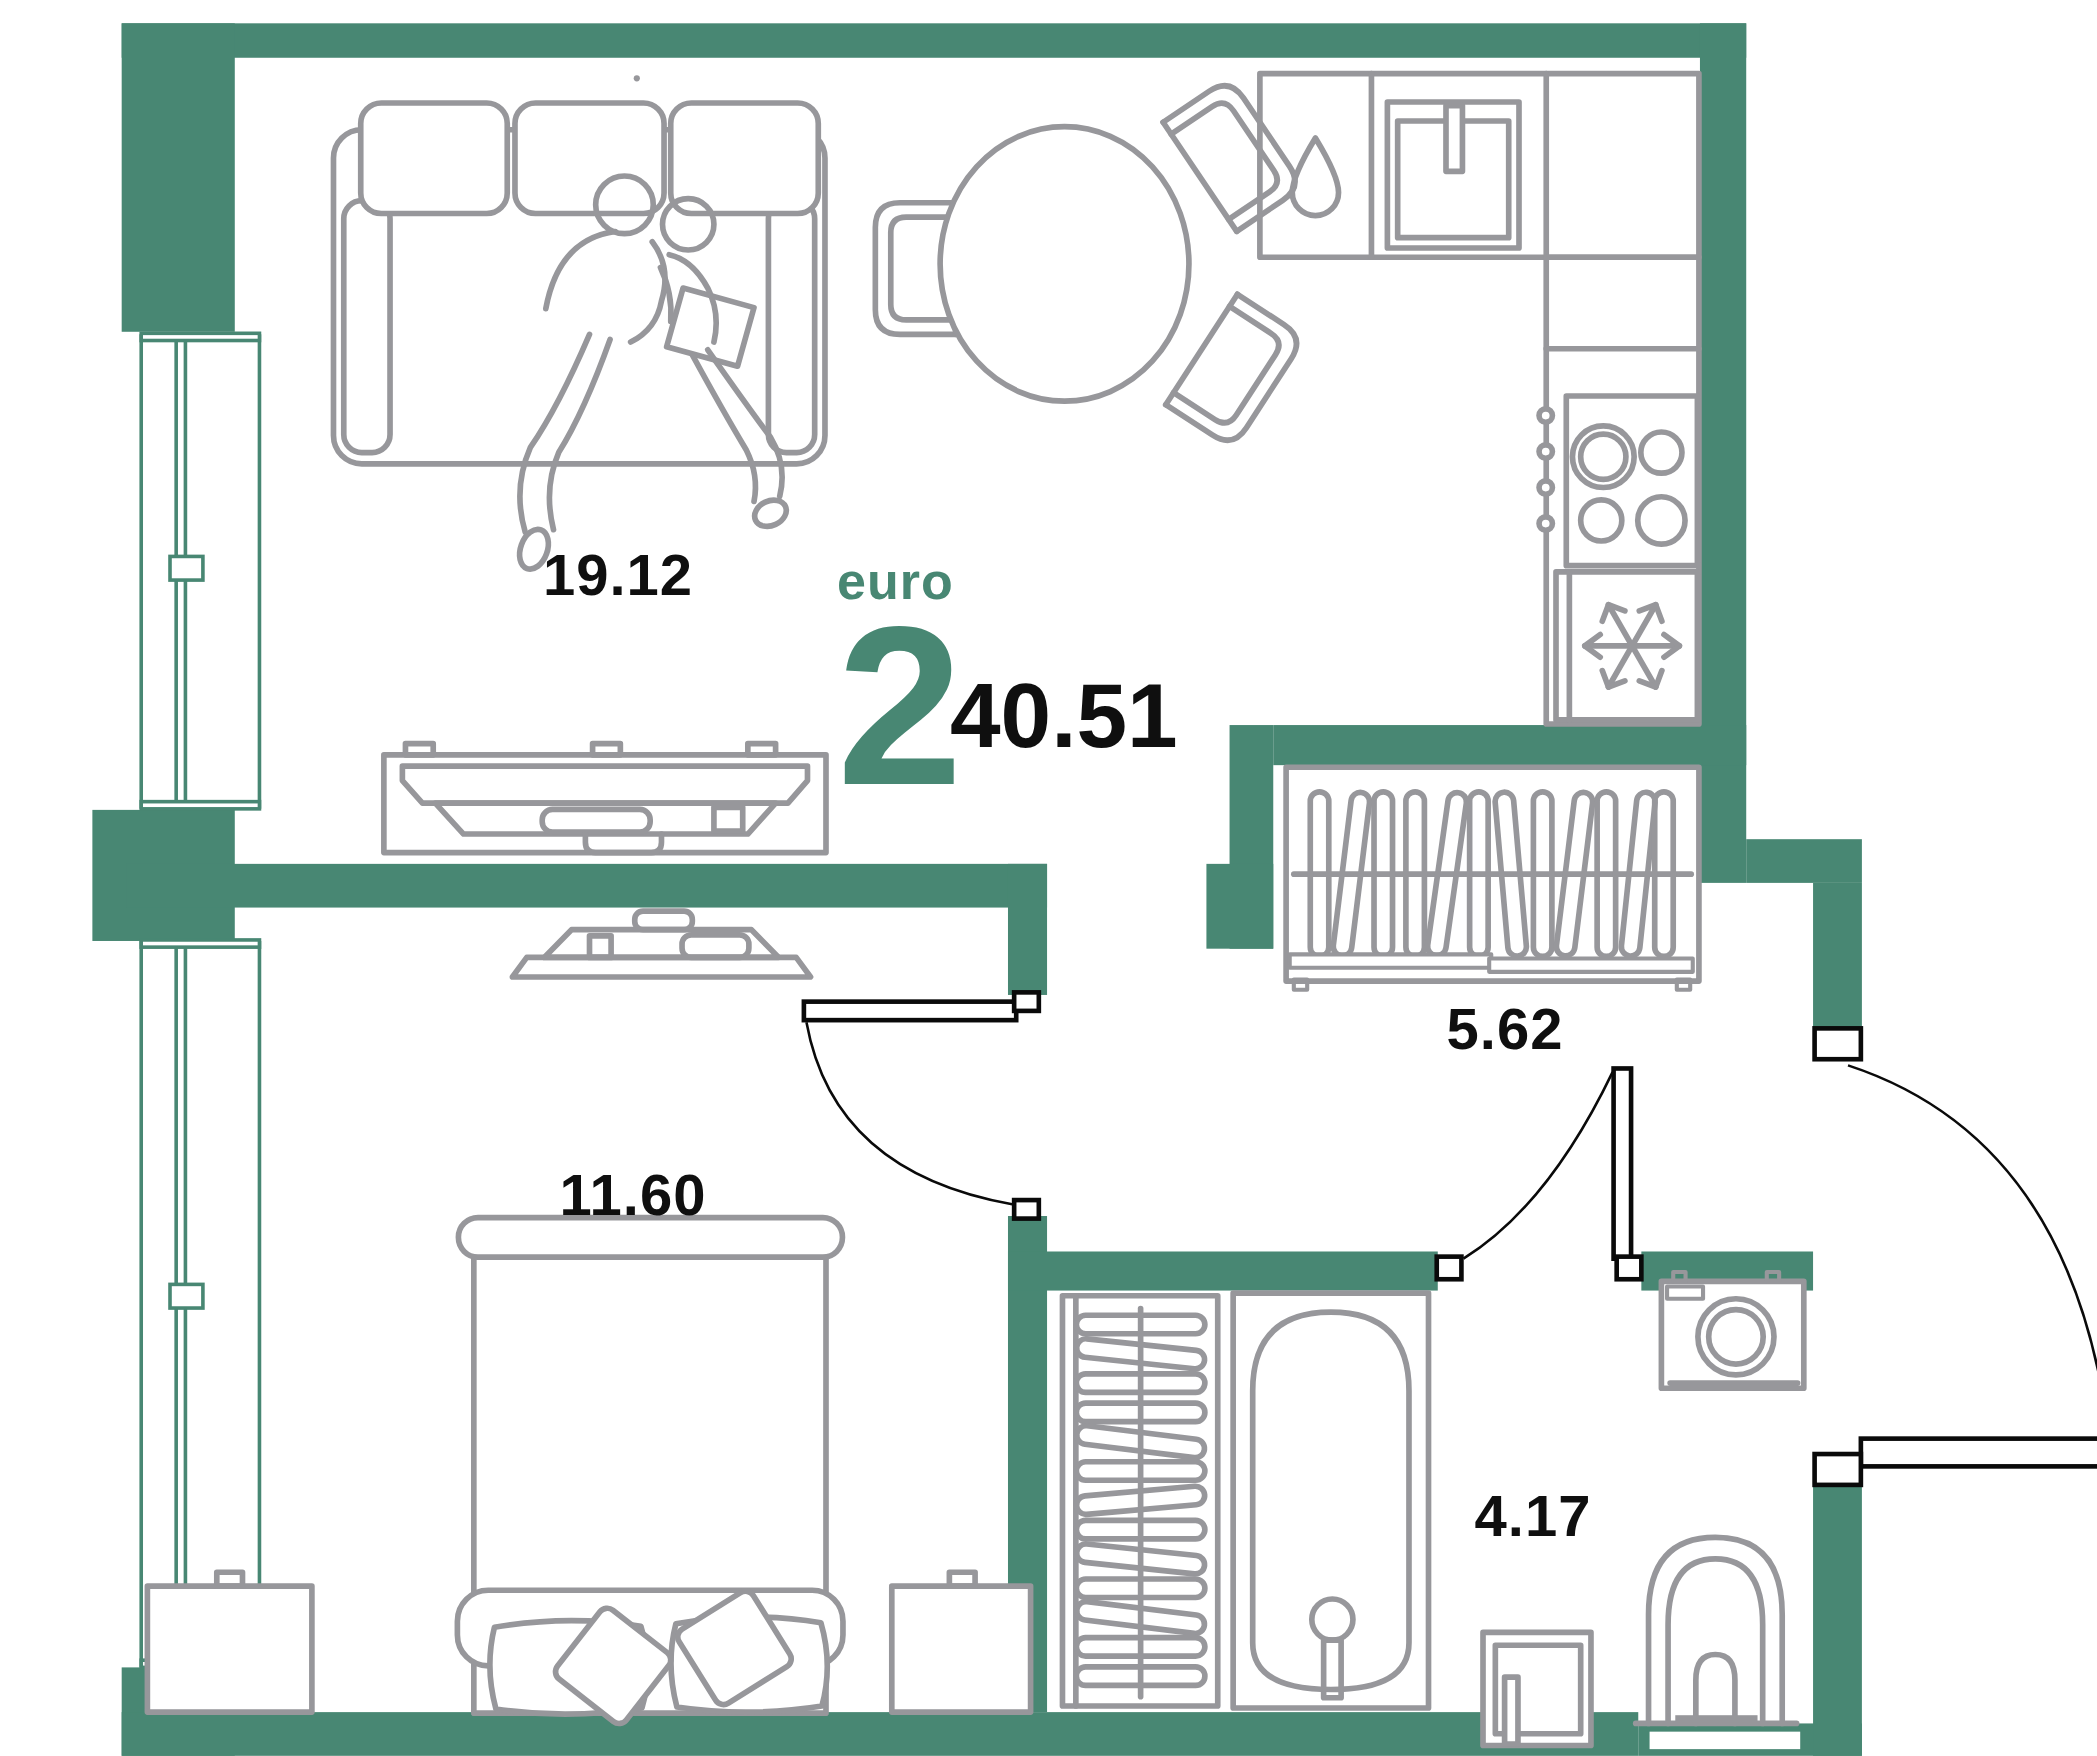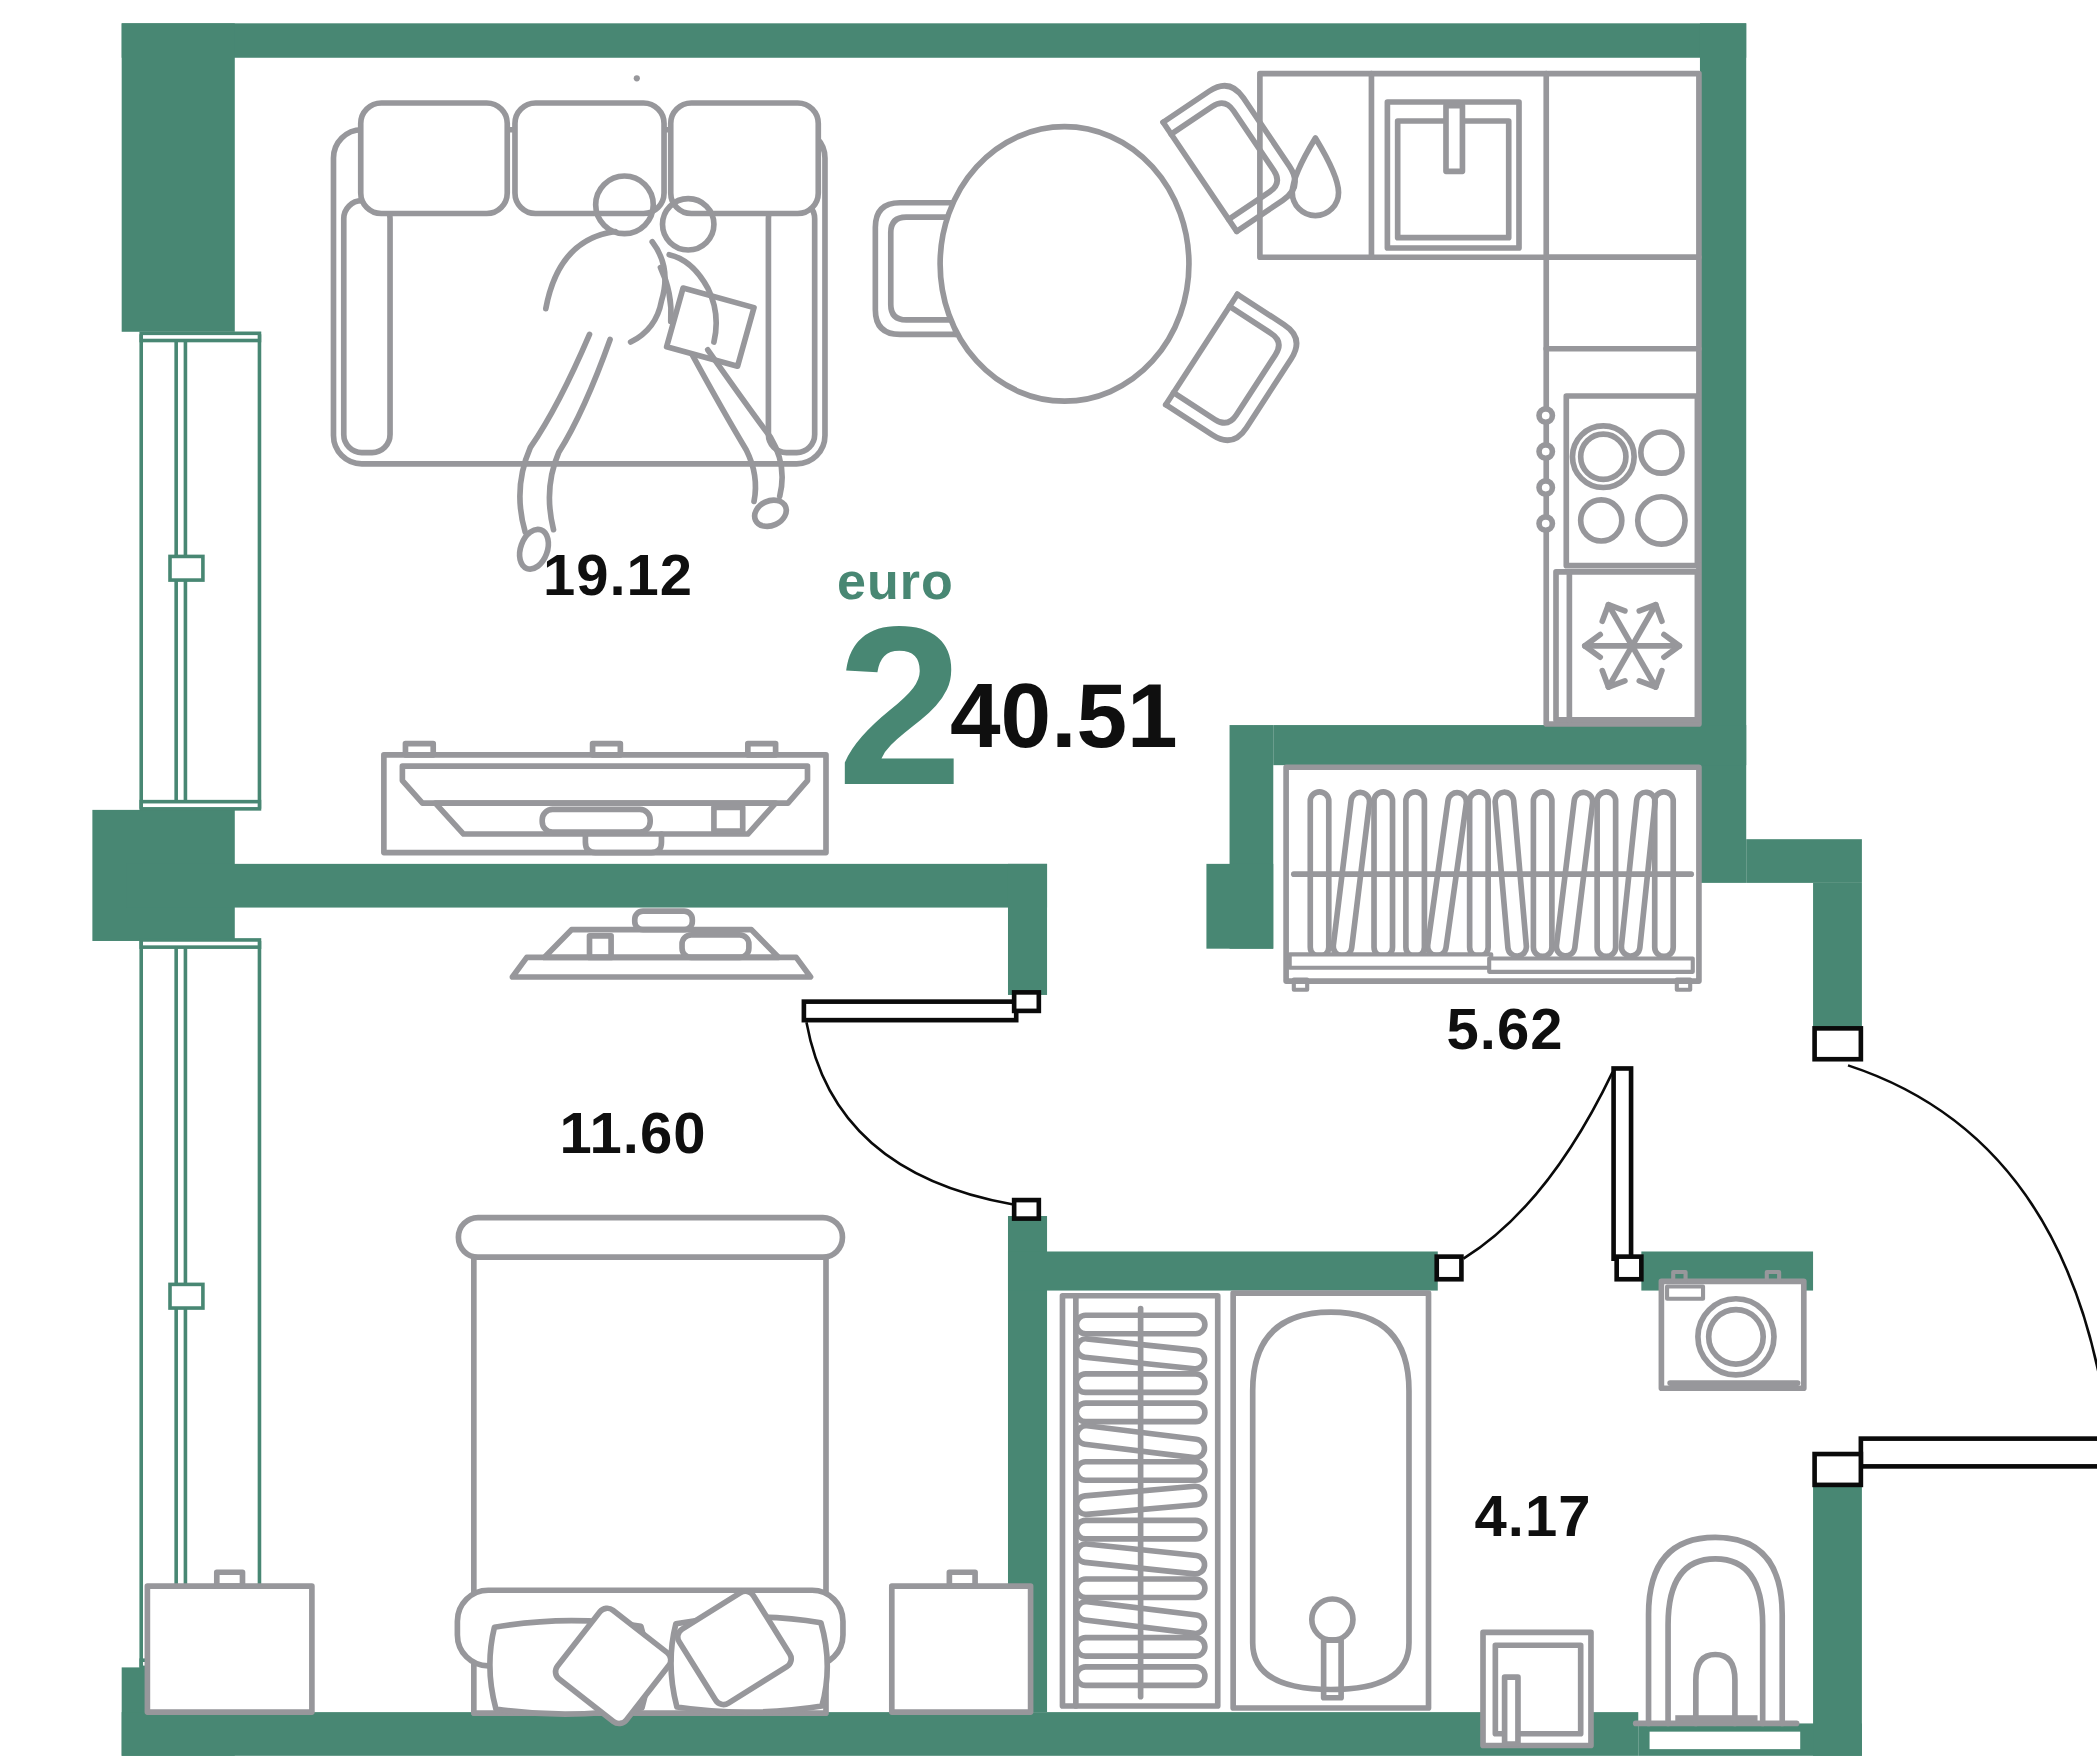--- a/index.html
+++ b/index.html
@@ -278,21 +278,21 @@
       <path class="arc" d="M 3548 2072 Q 3985 2215 4056 2795"></path>
       <rect class="door" x="3573" y="2798" width="503" height="54"></rect>
       <rect class="door" x="3483" y="2000" width="90" height="60"></rect>
       <rect class="door" x="3483" y="2828" width="90" height="60"></rect>
     </g>
 
     <circle cx="1192" cy="152" r="6" class="grayfill"></circle>
   </svg>
 
   <div class="lbl" style="left:594px;top:574px;">19.12</div>
-  <div class="lbl" style="left:609px;top:1132px;">11.60</div>
+  <div class="lbl" style="left:609px;top:1194px;">11.60</div>
   <div class="lbl" style="left:1481px;top:1028px;">5.62</div>
   <div class="lbl" style="left:1509px;top:1515px;">4.17</div>
 
   <div class="unit-euro">euro</div>
   <div class="unit-n">2</div>
   <div class="unit-area">40.51</div>
 </div>
 
 
 </body></html>

